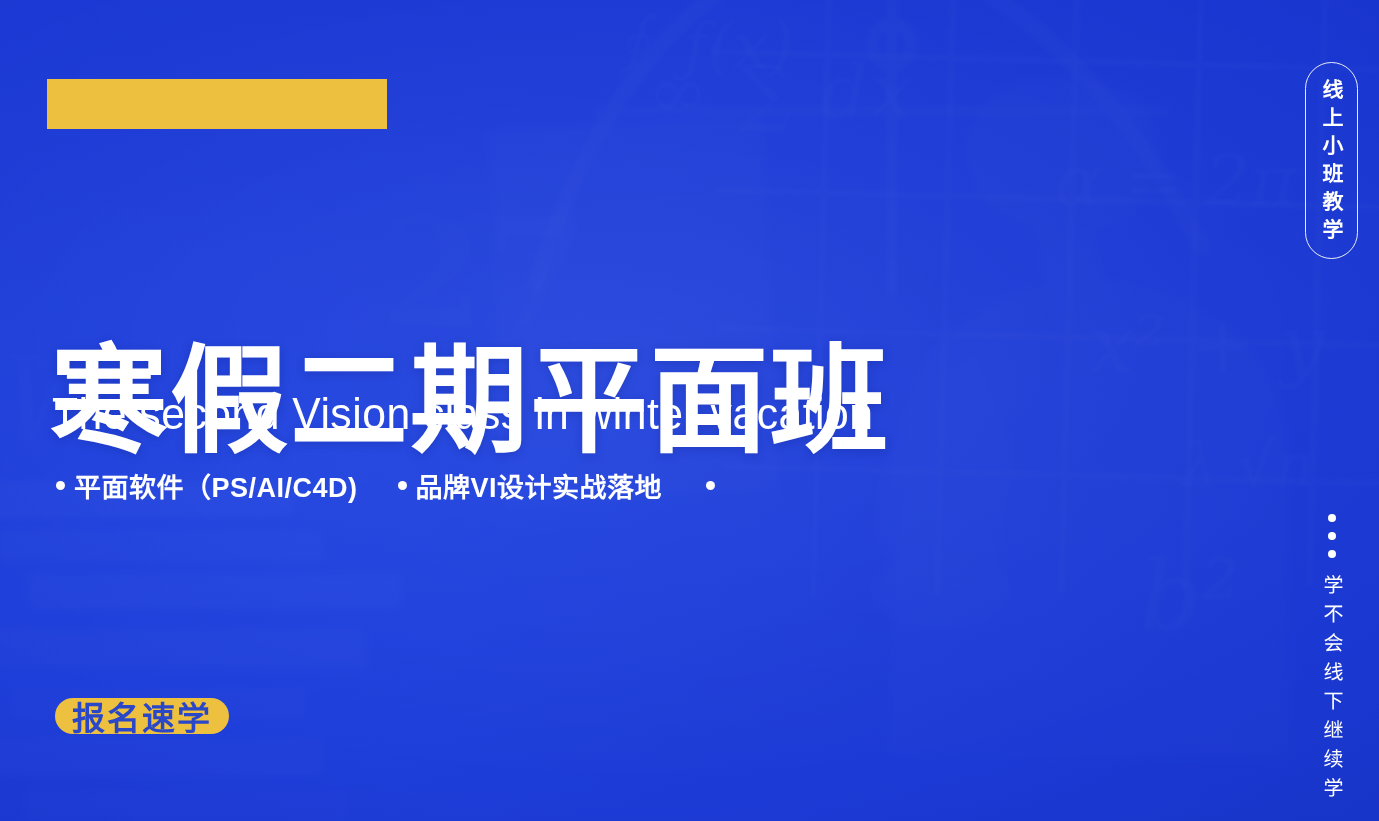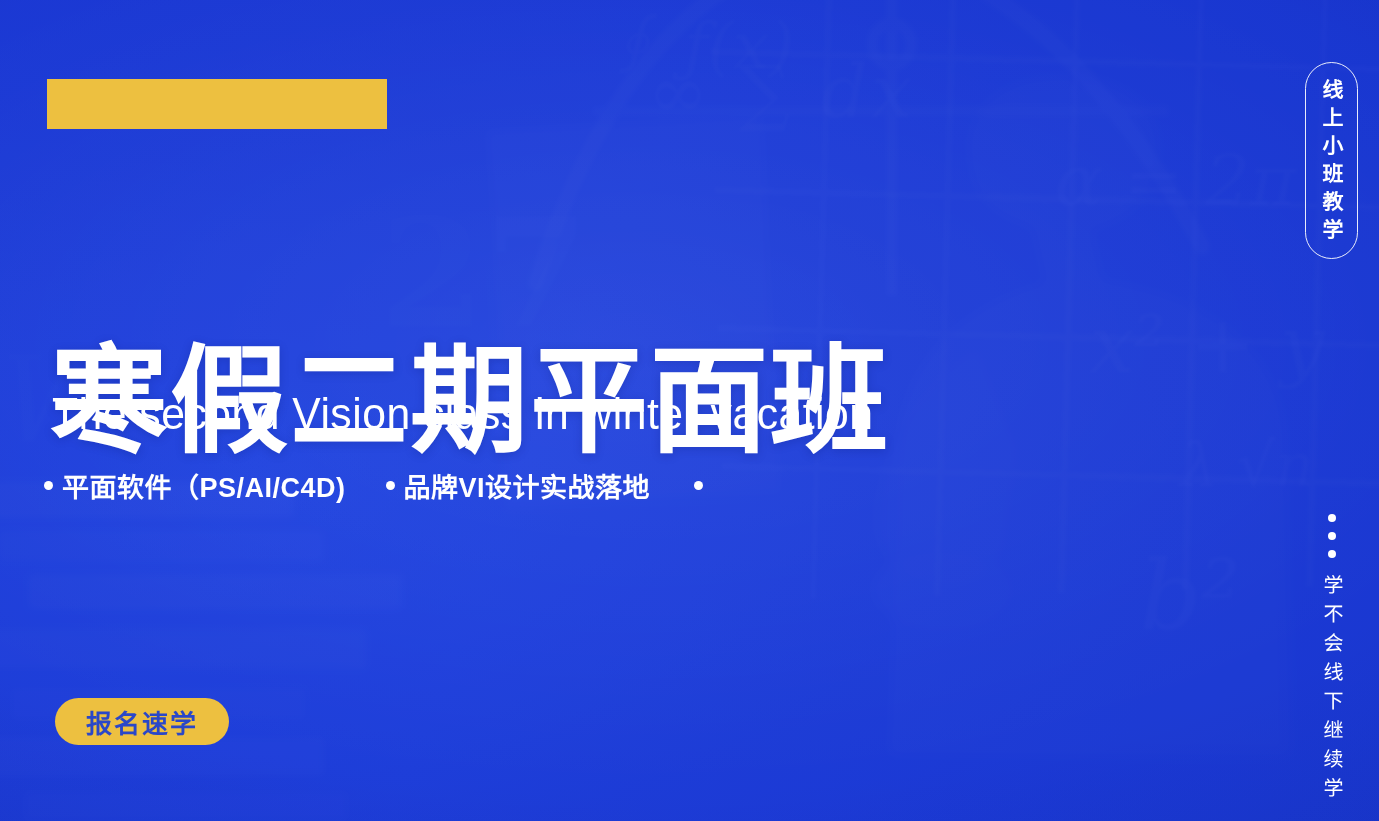--- a/index.html
+++ b/index.html
@@ -166,21 +166,21 @@
     line-height: 1;
     font-weight: 400;
     letter-spacing: 0.5px;
     white-space: nowrap;
     transform: scaleX(0.97);
     transform-origin: left center;
   }
 
   .features {
     position: absolute;
-    left: 44px;
+    left: 56px;
     top: 466px;
     display: flex;
     align-items: center;
     white-space: nowrap;
   }
   .feature {
     display: flex;
     align-items: center;
     color: #ffffff;
     font-size: 27px;
@@ -197,26 +197,26 @@
     flex: none;
   }
   .feature.gap-wide .dot { margin-right: 18px; }
   .feature.gap-wide { margin-left: 44px; }
 
   .cta {
     position: absolute;
     left: 55px;
     top: 698px;
     width: 174px;
-    height: 47px;
+    height: 36px;
     background: #edc040;
     border-radius: 24px;
     border: none;
     color: #2a47c8;
-    font-size: 26px;
+    font-size: 33px;
     font-weight: 700;
     letter-spacing: 2px;
     font-family: "Liberation Sans", "DejaVu Sans", sans-serif;
     display: flex;
     align-items: center;
     justify-content: center;
     cursor: pointer;
     padding: 0;
   }
 

